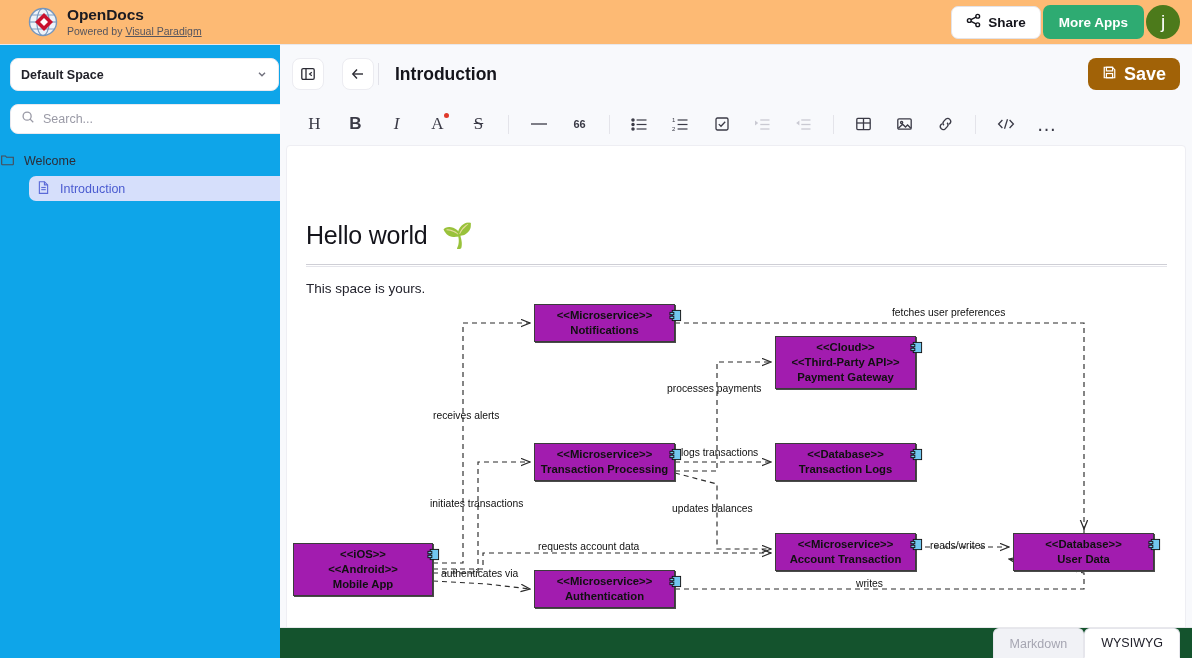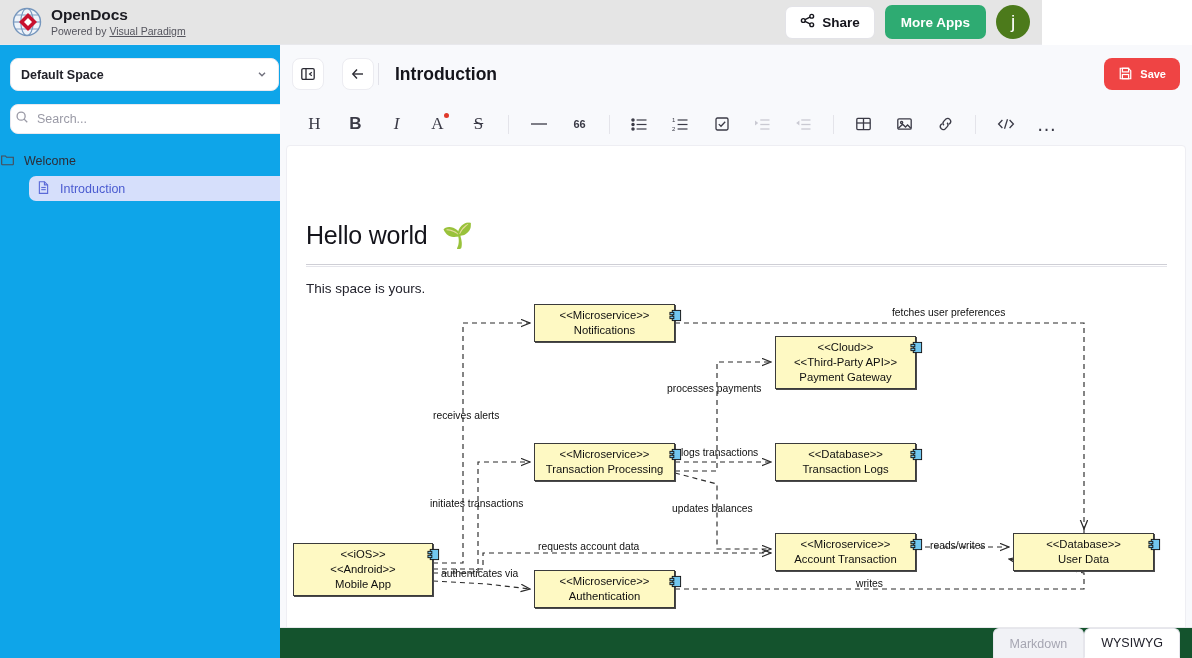--- a/index.html
+++ b/index.html
@@ -6,31 +6,31 @@
   html, body {
     width: 1192px; height: 658px;
     font-family: "Liberation Sans", sans-serif;
     background: #ffffff;
     overflow: hidden;
   }
   body { position: relative; }
 
   
   .topbar {
-    position: absolute; left: 0; top: 0; width: 1042px; height: 45px;
-    background: #e5e5e5; border-bottom: 1px solid #e8e8ec;
-    display: flex; align-items: center;
+    position: absolute; left: 0; top: 0; width: 1192px; height: 45px;
+    background: #fdba74; border-bottom: 1px solid #e8e8ec;
+    display: flex; align-items: center; padding-left: 16px;
   }
   .brand { display: flex; align-items: center; gap: 9px; padding-left: 12px; }
   .brand-logo { width: 30px; height: 30px; position: relative; flex: 0 0 auto; }
   .brand-text { line-height: 1.05; }
   .brand-title { font-size: 15.5px; font-weight: bold; color: #1b1b22; letter-spacing: -0.1px; }
   .brand-sub { font-size: 10.5px; color: #55555e; margin-top: 2px; }
   .brand-sub a { color: #55555e; text-decoration: underline; }
-  .topbar-right { margin-left: auto; display: flex; align-items: center; gap: 10px; padding-right: 12px; }
+  .topbar-right { margin-left: auto; display: flex; align-items: center; gap: 2px; padding-right: 12px; }
   .share-btn {
     display: flex; align-items: center; gap: 7px;
     height: 33px; padding: 0 14px; border: 1px solid #e3e3e8; border-radius: 7px;
     background: #fff; font-size: 13.5px; font-weight: bold; color: #15151c; cursor: pointer;
   }
   .moreapps-btn {
     height: 34px; padding: 0 16px; border: none; border-radius: 7px;
     background: #2eab72; color: #fff; font-size: 13.5px; font-weight: bold; cursor: pointer;
   }
   .avatar {
@@ -52,21 +52,21 @@
   }
   .space-select .chev { margin-left: auto; color: #70707c; font-size: 11px; }
   .add-space {
     width: 33px; height: 33px; background: #fff; border: 1px solid #e9e9ef; border-radius: 8px;
     display: flex; align-items: center; justify-content: center; cursor: pointer;
     color: #33333c; font-size: 17px; line-height: 1;
   }
   .search-box {
     margin: 13px 10px 0 10px; height: 30px; background: #fff;
     border: 1px solid #e9e9ef; border-radius: 8px;
-    display: flex; align-items: center; gap: 8px; padding: 0 4px; cursor: text;
+    display: flex; align-items: center; gap: 8px; padding: 0 10px; cursor: text;
   }
   .search-box input {
     border: none; outline: none; flex: 1; font-size: 12.5px;
     font-family: "Liberation Sans", sans-serif; color: #22222a; background: transparent;
   }
   .search-box input::placeholder { color: #9a9aa6; }
   .tree { margin-top: 14px; }
   .tree-item {
     display: flex; align-items: center; gap: 9px; height: 25px;
     padding: 0 10px; font-size: 12.5px; color: #2d2d38; cursor: pointer;
@@ -87,22 +87,22 @@
   }
   .hdr-btn {
     width: 32px; height: 32px; background: #fff; border: 1px solid #ececf1; border-radius: 8px;
     display: flex; align-items: center; justify-content: center; cursor: pointer; color: #2b2b34;
   }
   .hdr-gap { width: 18px; }
   .hdr-div { width: 1px; height: 22px; background: #e2e2e9; margin: 0 16px 0 4px; }
   .doc-title { font-size: 17.5px; font-weight: bold; color: #15151c; }
   .save-btn {
     margin-left: auto; display: flex; align-items: center; gap: 7px;
-    height: 32px; padding: 0 14px; background: #ef4444; border: none; border-radius: 8px;
-    color: #fff; font-size: 11px; font-weight: bold; cursor: pointer;
+    height: 32px; padding: 0 14px; background: #a16207; border: none; border-radius: 8px;
+    color: #fff; font-size: 18px; font-weight: bold; cursor: pointer;
   }
 
   
   .toolbar {
     position: absolute; left: 0; top: 58px; width: 912px; height: 42px;
     display: flex; align-items: center; padding-left: 14px; gap: 0;
   }
   .tb-btn {
     width: 41px; height: 30px; display: flex; align-items: center; justify-content: center;
     cursor: pointer; color: #3a3a46; font-size: 15px; background: none; border: none;
@@ -124,24 +124,24 @@
   .doc-hr { position: absolute; left: 19px; top: 118px; width: 861px; height: 0;
             border-top: 1px solid #cfcfd6; }
   .doc-hr2 { position: absolute; left: 19px; top: 120px; width: 861px; height: 0;
             border-top: 1px solid #e4e4ea; }
   .doc-p { position: absolute; left: 19px; top: 135px; font-size: 13.5px; color: #22222c; text-align: center; }
 
   
   .diagram { position: absolute; left: 0; top: 155px; width: 900px; height: 330px; }
   .diagram svg { position: absolute; left: 0; top: 0; }
   .node {
-    position: absolute; background: #fef9c3; border: 1.4px solid #3b3b3b;
+    position: absolute; background: #a21caf; border: 1.4px solid #3b3b3b;
     box-shadow: 1px 1px 0 #4a4a4a;
     display: flex; flex-direction: column; align-items: center; justify-content: center;
-    font-size: 11.3px; color: #101010; line-height: 1.32; text-align: right;
+    font-size: 11.3px; color: #101010; line-height: 1.32; text-align: right; font-weight: bold;
   }
   .node .cmp-icon { position: absolute; right: 5px; top: 4px; }
   .elabel {
     position: absolute; font-size: 10.3px; color: #101010;
     white-space: nowrap; background: transparent;
   }
 
   
   .footer {
     position: absolute; left: 280px; top: 627px; width: 912px; height: 31px;

